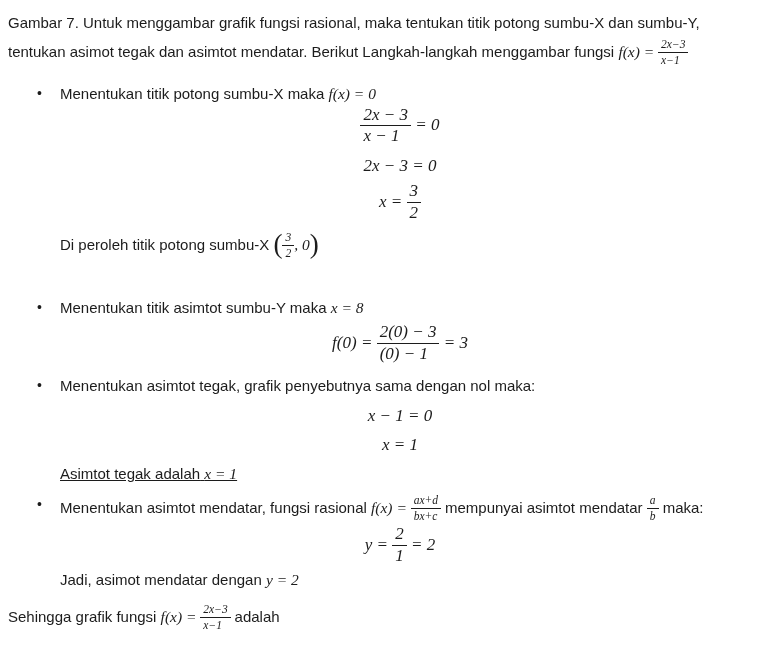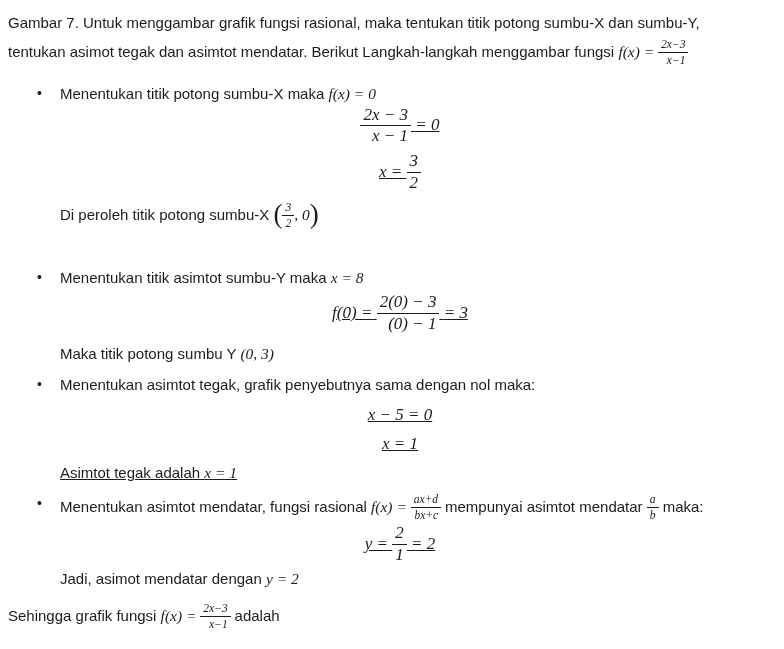--- a/index.html
+++ b/index.html
@@ -19,21 +19,21 @@
 
   
   .math {
     font-family: "Liberation Serif", "DejaVu Serif", serif;
     font-style: italic;
     font-size: 15.5px;
   }
   .frac {
     display: inline-block;
     vertical-align: middle;
-    text-align: right;
+    text-align: left;
     line-height: 1.08;
     position: relative;
     top: -1px;
   }
   .frac .num { display: block; padding: 0 3px 1px 3px; border-bottom: 1px solid #1c1c1c; }
   .frac .den { display: block; padding: 1px 3px 0 3px; }
   .frac.inline { font-size: 11.5px; line-height: 1.1; }
 
   .bigparen {
     font-family: "Liberation Serif", "DejaVu Serif", serif;
@@ -58,21 +58,21 @@
     line-height: 19px;
   }
   .bullet-body { line-height: 19px; white-space: nowrap; }
 
   
   .eq {
     text-align: center;
     padding-left: 16px;
     font-size: 17px;
   }
-  .eq .math { font-size: 17px; text-decoration: underline; }
+  .eq .math { font-size: 17px; }
   .eq .frac { font-size: 17px; }
 
   
   .indent { margin-left: 52px; line-height: 19px; }
 
   
   .mt-b1  { margin-top: 16px; }
   .mt-eq1 { margin-top: 4px; }
   .mt-eq2 { margin-top: 10px; }
   .mt-eq3 { margin-top: 7px; }
@@ -111,20 +111,23 @@
     </span>
   </div>
 
   <div class="eq mt-eq1">
     <span class="math">
       <span class="frac"><span class="num">2x − 3</span><span class="den">x − 1</span></span>
       <span>= 0</span>
     </span>
   </div>
 
+  <div class="eq mt-eq2">
+    <span class="math">2x − 3 = 0</span>
+  </div>
 
   <div class="eq mt-eq3">
     <span class="math">
       <span>x =</span>
       <span class="frac"><span class="num">3</span><span class="den">2</span></span>
     </span>
   </div>
 
   <div class="indent mt-ra">
     <span>Di peroleh titik potong sumbu-X</span>
@@ -140,32 +143,28 @@
   </div>
 
   <div class="eq mt-eqb">
     <span class="math">
       <span>f(0) =</span>
       <span class="frac"><span class="num">2(0) − 3</span><span class="den">(0) − 1</span></span>
       <span>= 3</span>
     </span>
   </div>
 
-  <div class="indent mt-rb">
-    <span>Maka titik potong sumbu Y</span>
-    <span class="math">(0, 3)</span>
-  </div>
 
   <div class="bullet-row mt-b3">
     <span class="bullet-marker">•</span>
     <span class="bullet-body">Menentukan asimtot tegak, grafik penyebutnya sama dengan nol maka:</span>
   </div>
 
   <div class="eq mt-ec1">
-    <span class="math">x − 5 = 0</span>
+    <span class="math">x − 1 = 0</span>
   </div>
 
   <div class="eq mt-ec2">
     <span class="math">x = 1</span>
   </div>
 
   <div class="indent mt-rc">
     <span>Asimtot tegak adalah</span>
     <span class="math">x = 1</span>
   </div>

